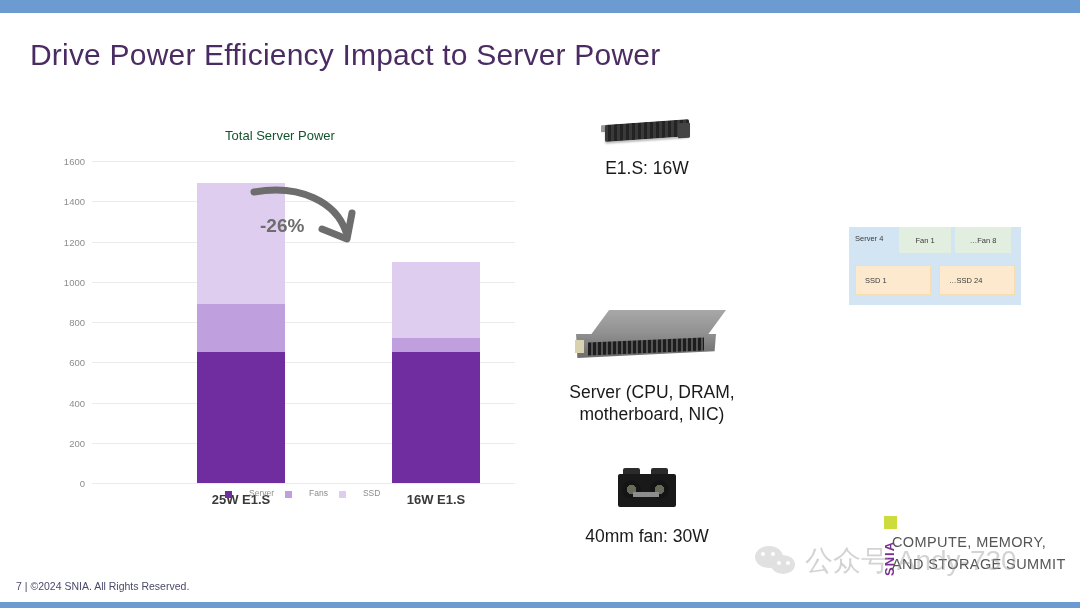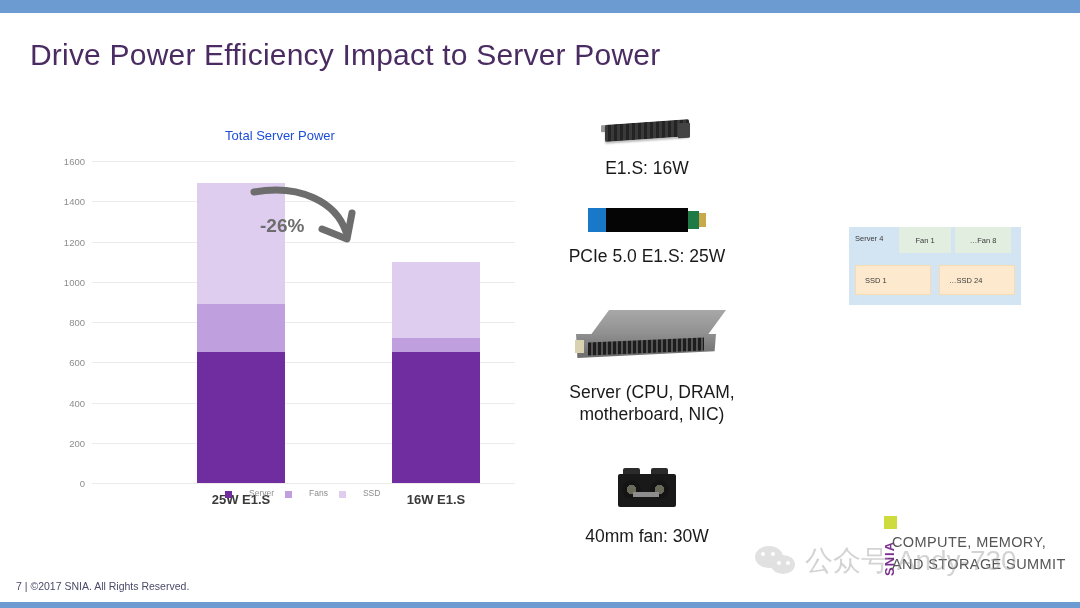--- a/index.html
+++ b/index.html
@@ -16,21 +16,21 @@
   
   .title{
     position:absolute;left:30px;top:38px;
     font-size:30px;color:#4a2c63;letter-spacing:.2px;white-space:nowrap;
   }
 
   
   .chart{position:absolute;left:45px;top:128px;width:470px;height:380px;}
   .chart-title{
     position:absolute;left:0;top:0;width:470px;text-align:center;
-    font-size:13px;color:#1d4ed8;
+    font-size:13px;color:#14532d;
   }
   .plot{position:absolute;left:47px;top:33px;width:423px;height:322px;}
   .gridline{position:absolute;left:0;width:100%;height:1px;background:#eceaea;}
   .ytick{
     position:absolute;right:100%;margin-right:7px;
     font-size:9.5px;color:#8d8d8d;transform:translateY(-50%);white-space:nowrap;
   }
   .bar{position:absolute;bottom:0;width:88px;}
   .bar .seg{position:absolute;left:0;width:100%;}
   .seg-server{background:#6f2da0;}
@@ -226,29 +226,20 @@
 
   <div class="comp" style="left:552px;top:118px;width:190px;">
     <div class="pic pic-e1s">
       <span class="tab"></span>
       <span class="body"></span>
       <span class="edge"></span>
     </div>
     <div class="lab" style="margin-top:14px;">E1.S: 16W</div>
   </div>
 
-  <div class="comp" style="left:552px;top:208px;width:190px;">
-    <div class="pic pic-pcb">
-      <span class="blue"></span>
-      <span class="blk"></span>
-      <span class="grn"></span>
-      <span class="gld"></span>
-    </div>
-    <div class="lab" style="margin-top:14px;">PCIe 5.0 E1.S: 25W</div>
-  </div>
 
   <div class="comp" style="left:552px;top:310px;width:200px;">
     <div class="pic pic-srv">
       <span class="top"></span>
       <span class="front"></span>
       <span class="bays"></span>
       <span class="ear"></span>
     </div>
     <div class="lab" style="margin-top:17px;">Server (CPU, DRAM,
 motherboard, NIC)</div>
@@ -269,21 +260,21 @@
   <div class="diag">
     <div class="srvlab">Server 4</div>
     <div class="fanrow">
       <div class="fanbox" style="left:50px;width:52px;">Fan 1</div>
       <div class="fanbox" style="left:106px;width:56px;">…Fan 8</div>
     </div>
     <div class="ssd" style="left:6px;width:76px;">SSD 1</div>
     <div class="ssd" style="left:90px;width:76px;">…SSD 24</div>
   </div>
 
-  <div class="footer">7 | ©2017 SNIA. All Rights Reserved.</div>
+  <div class="footer">7 | ©2024 SNIA. All Rights Reserved.</div>
 
   <div class="logo">
     <div style="position:absolute;left:14px;top:0;height:52px;">
       <span class="sq"></span>
       <span class="snia" style="left:0;top:46px;">SNIA</span>
     </div>
     <div class="l1">COMPUTE, MEMORY,</div>
     <div class="l2">AND STORAGE SUMMIT</div>
   </div>
 

